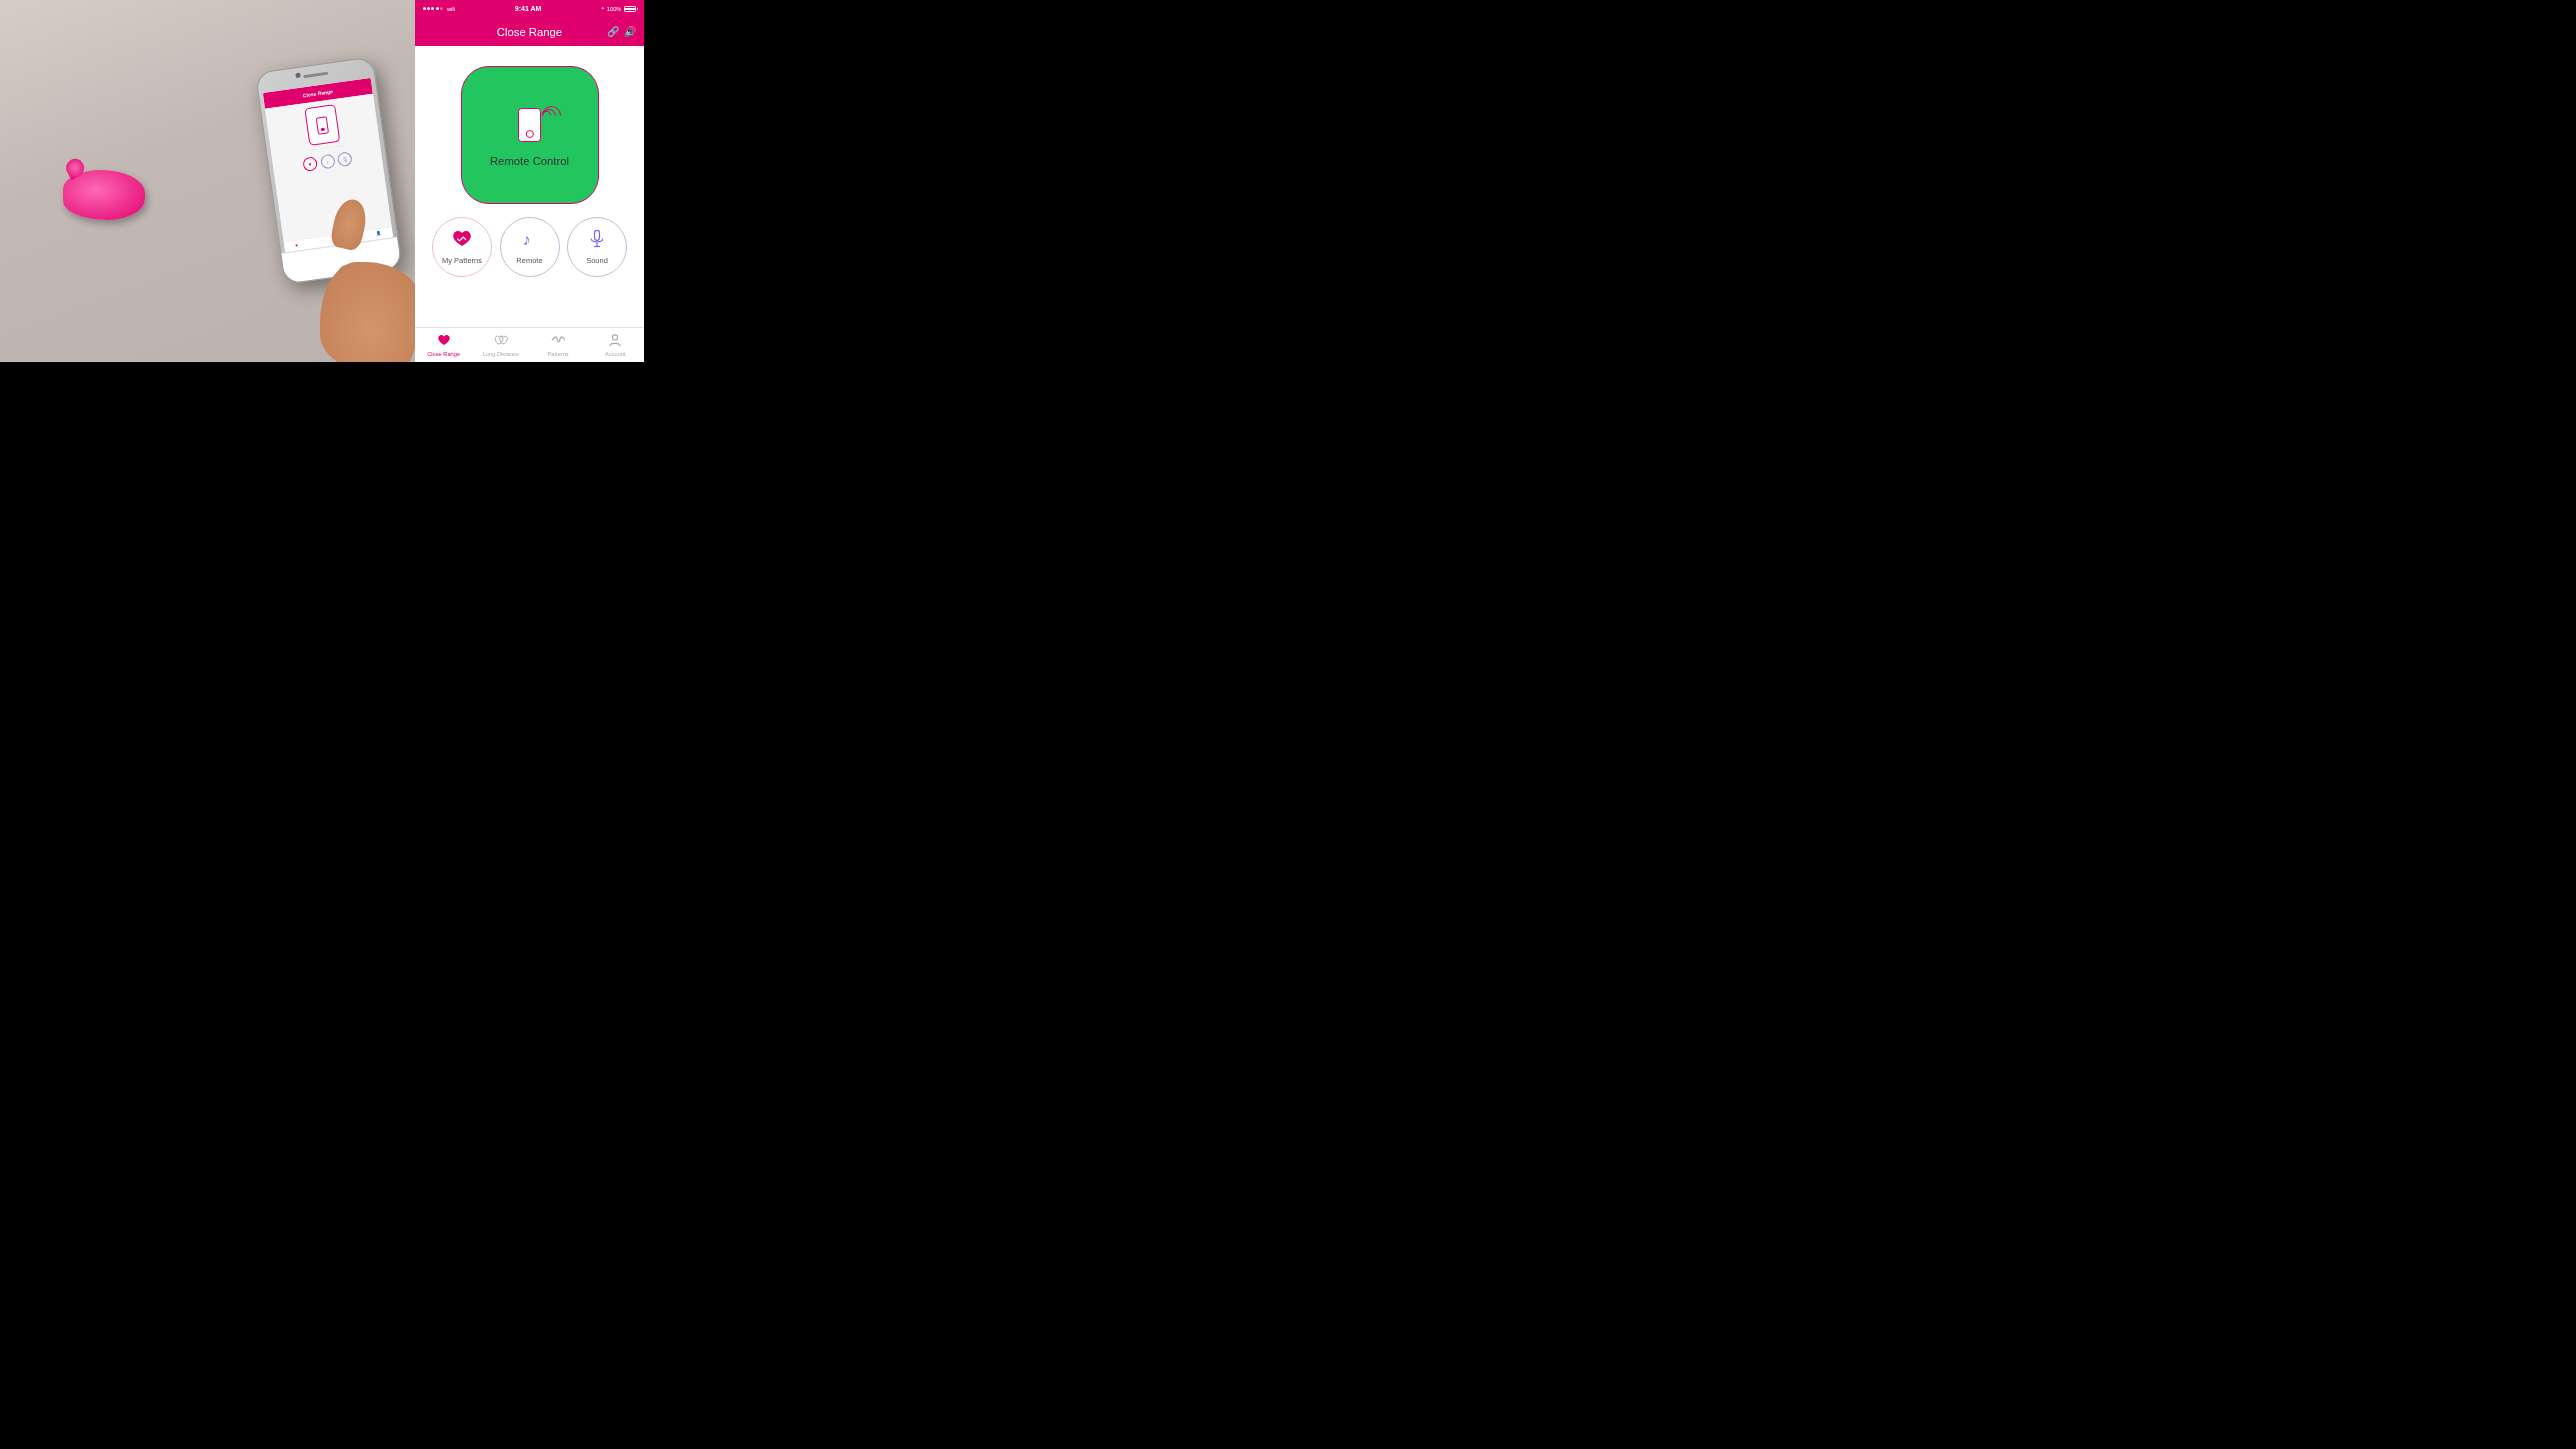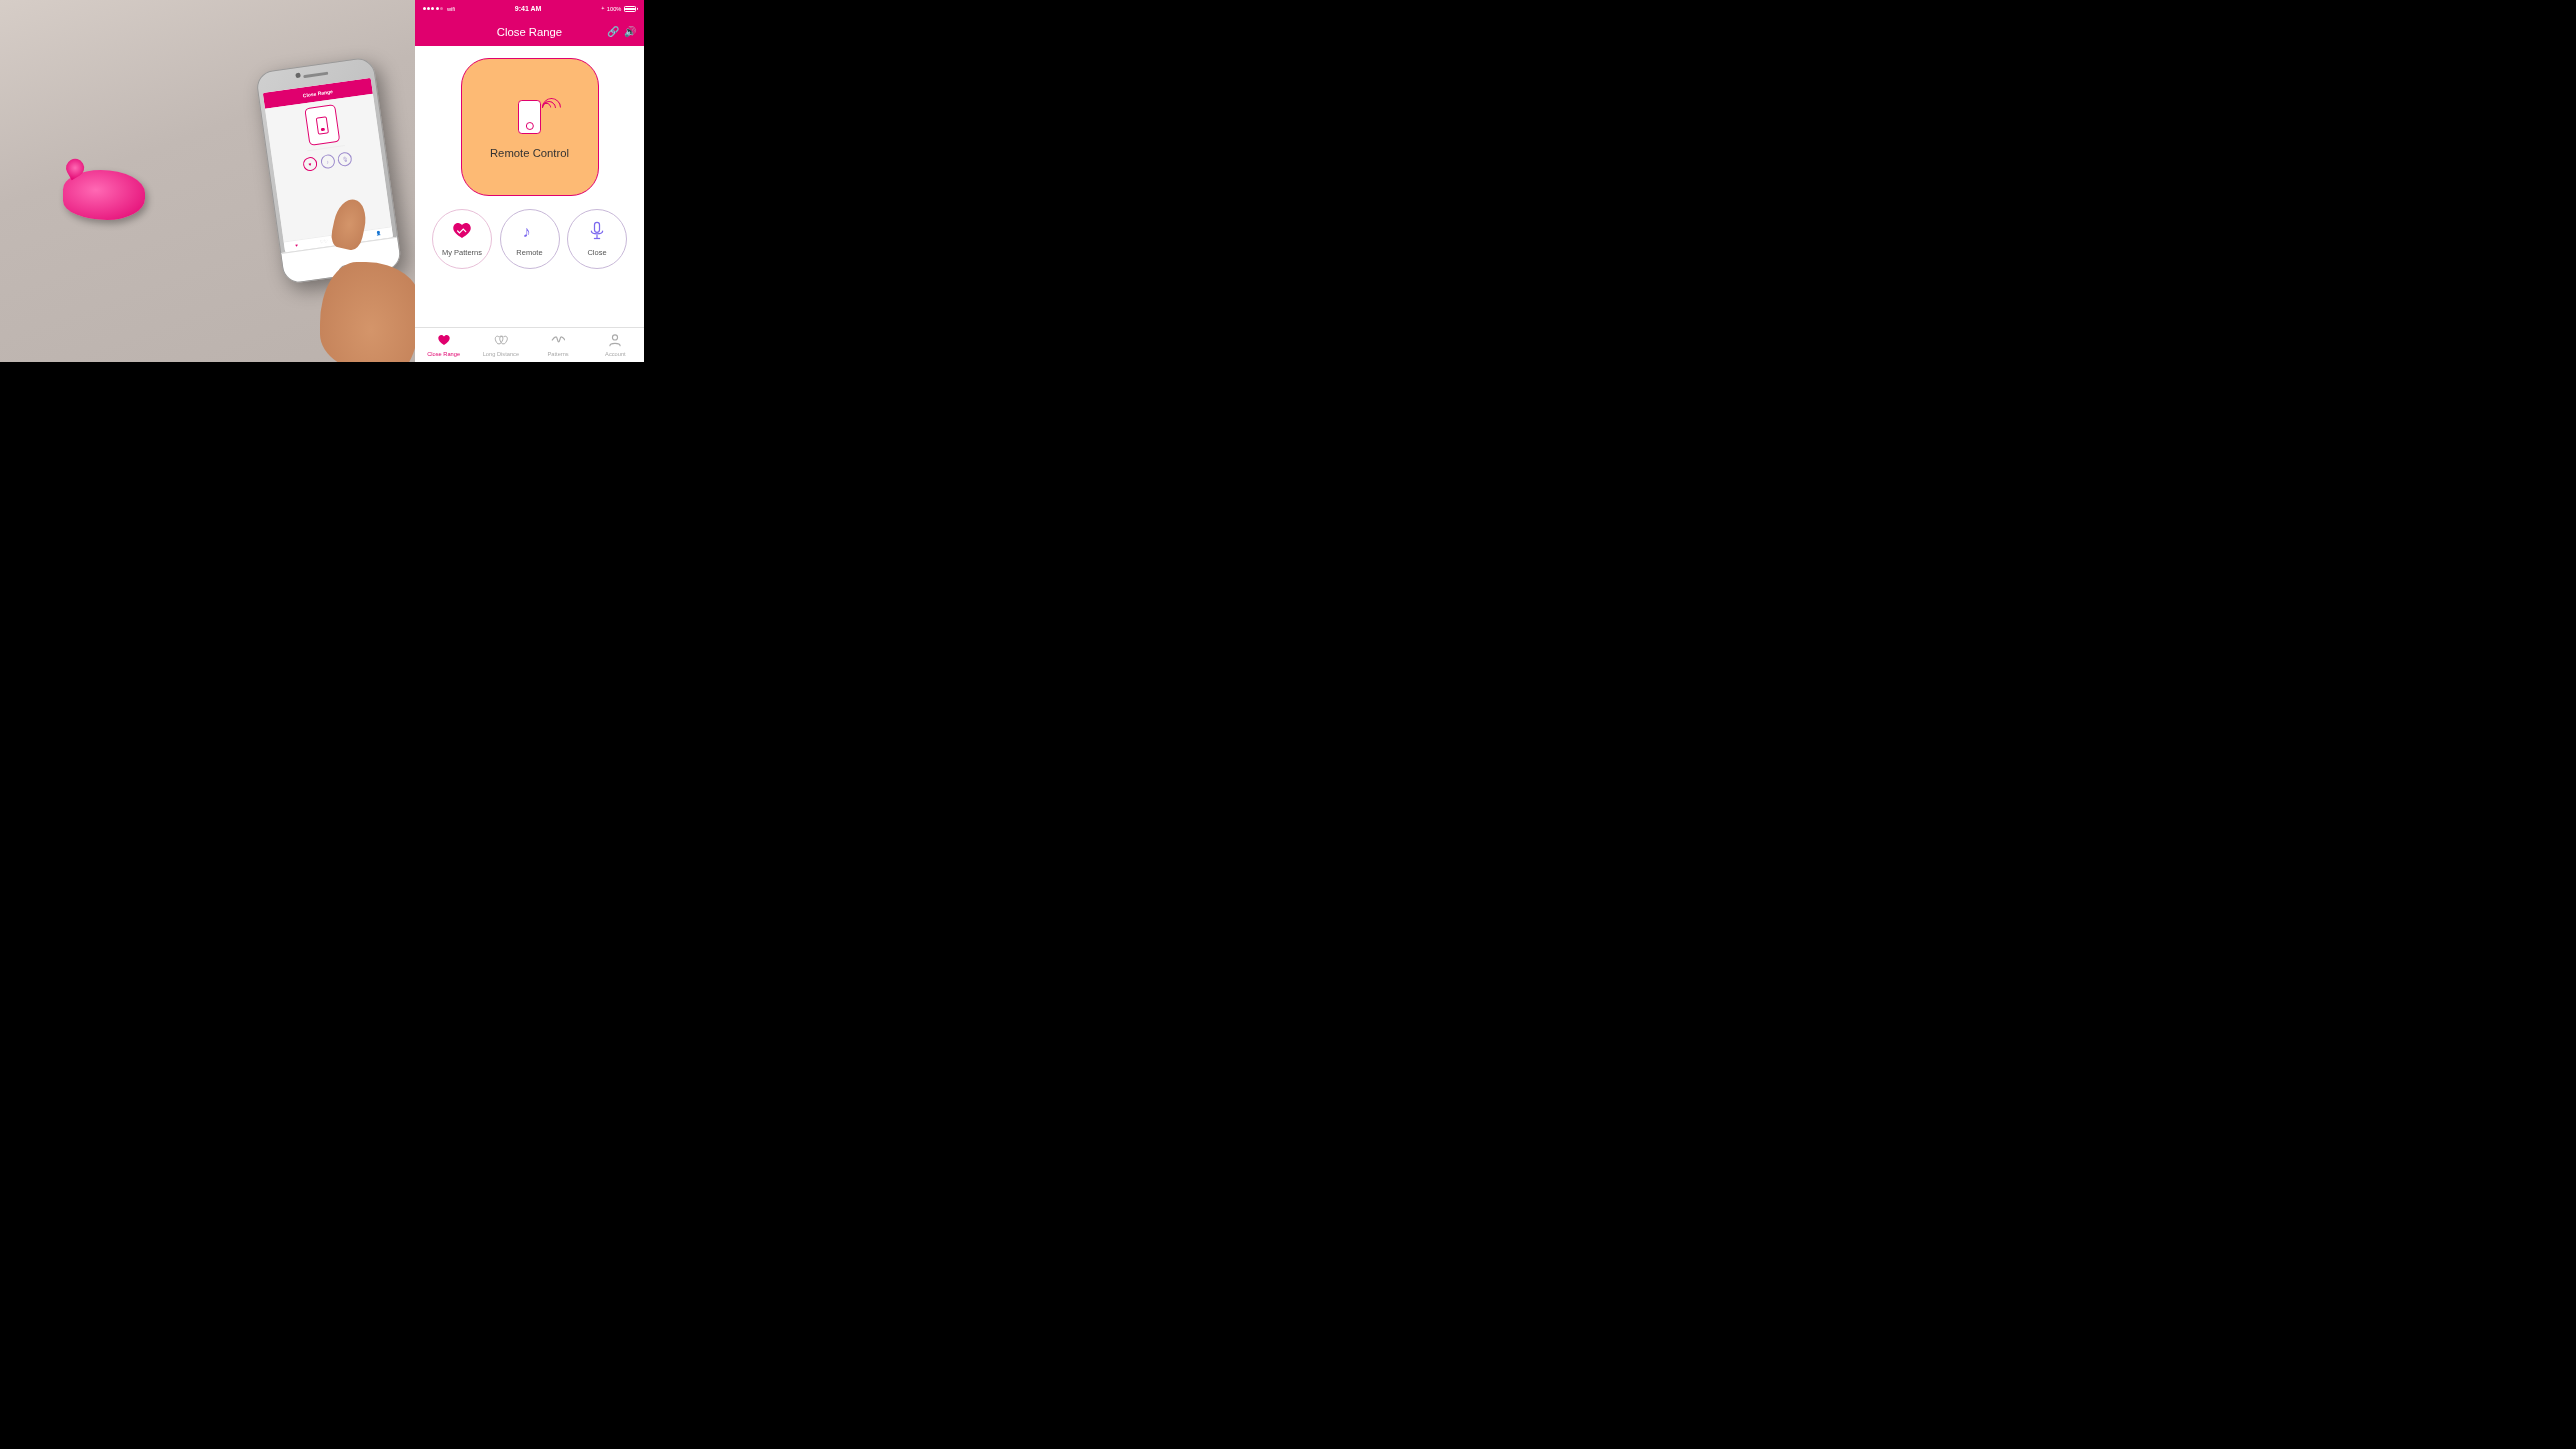--- a/index.html
+++ b/index.html
@@ -309,23 +309,24 @@
     
     #remote-control-btn {
       width: 138px;
       height: 138px;
       border: 1.9px solid #e0006e;
       border-radius: 28px;
       display: flex;
       flex-direction: column;
       align-items: center;
       justify-content: center;
-      background: #fdba74;
+      background: #22c55e;
       cursor: pointer;
       flex-shrink: 0;
+      margin-top: 8px;
     }
     #phone-signal-icon {
       position: relative;
       width: 44px;
       height: 44px;
       display: flex;
       align-items: center;
       justify-content: center;
     }
     .phone-body {
@@ -540,21 +541,21 @@
 
       <div class="feature-btn" id="btn-sound">
         <span class="feature-btn-icon">
           <svg width="20" height="20" viewBox="0 0 32 32">
             <rect x="12" y="2" width="8" height="16" rx="4" fill="none" stroke="#7b68ee" stroke-width="2"></rect>
             <path d="M7 16 C7 22, 25 22, 25 16" fill="none" stroke="#7b68ee" stroke-width="2" stroke-linecap="round"></path>
             <line x1="16" y1="22" x2="16" y2="28" stroke="#7b68ee" stroke-width="2"></line>
             <line x1="11" y1="28" x2="21" y2="28" stroke="#7b68ee" stroke-width="2"></line>
           </svg>
         </span>
-        <span class="feature-btn-label">Close</span>
+        <span class="feature-btn-label">Sound</span>
       </div>
 
     </div>
   </div>
 
   <div id="bottom-nav">
 
     <div class="nav-item active">
       <span class="nav-icon">
         <svg width="14" height="14" viewBox="0 0 22 22">

